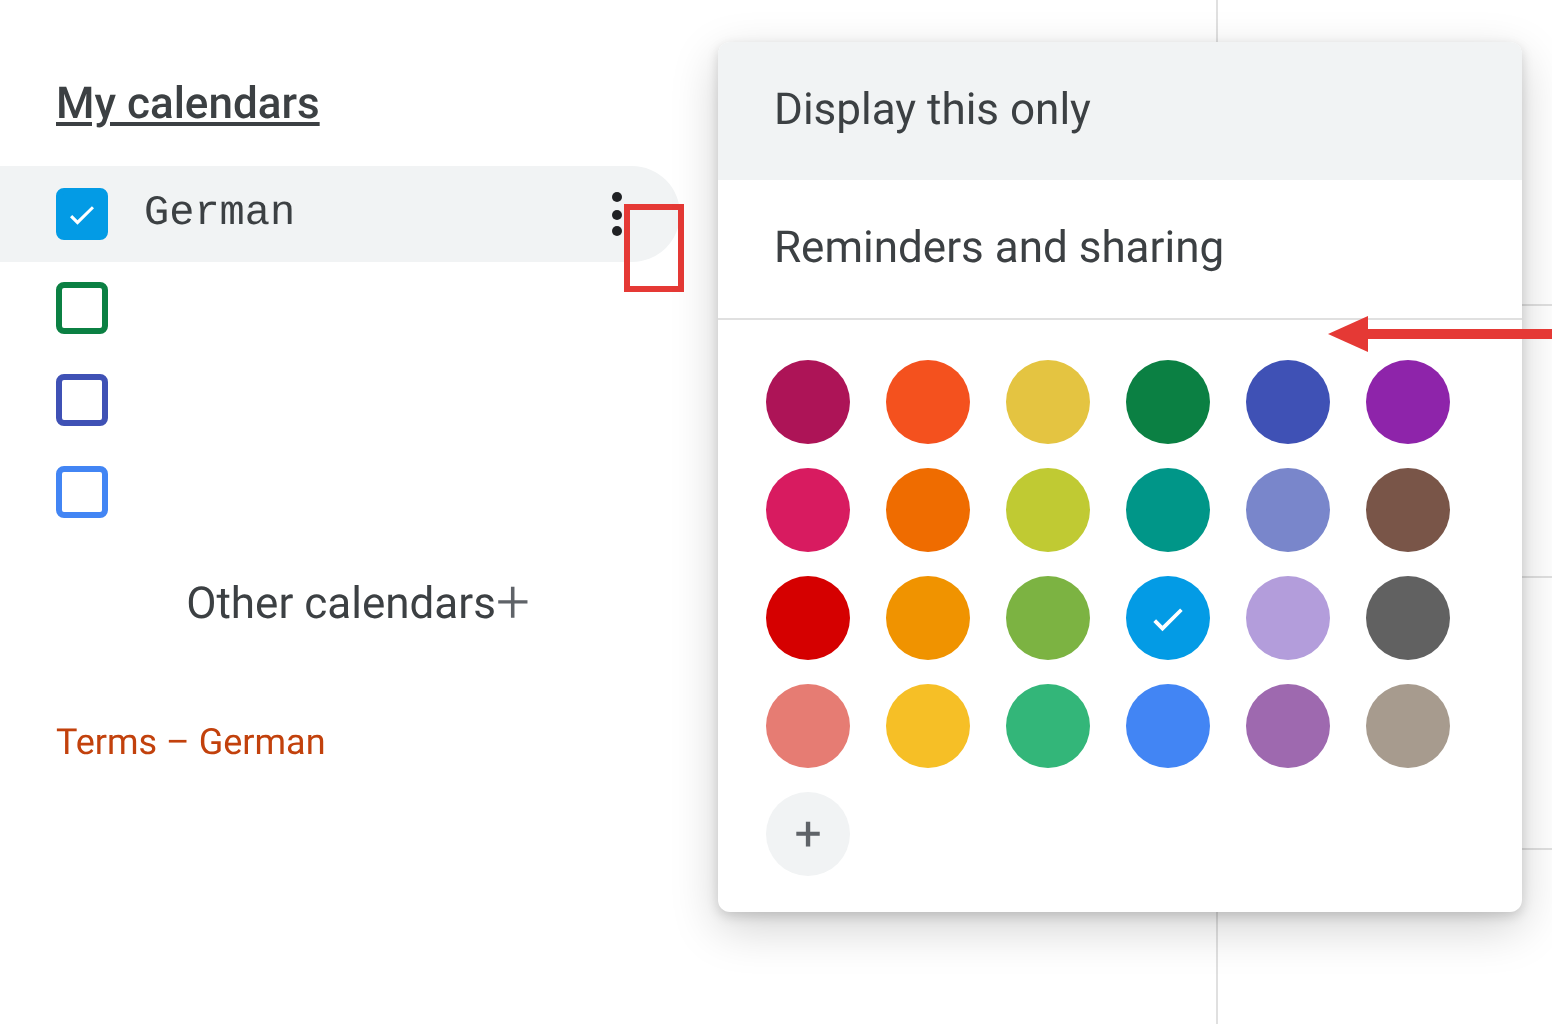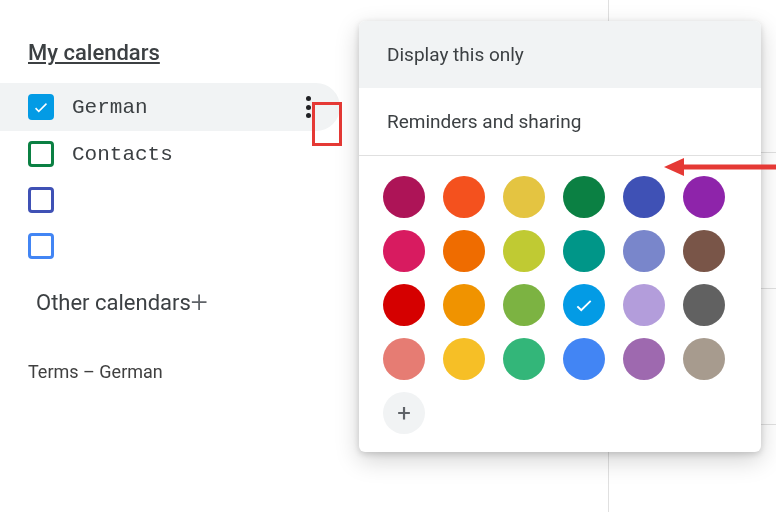--- a/index.html
+++ b/index.html
@@ -25,21 +25,21 @@
     .section-header {
       font-size: 22px;
       font-weight: 500;
       color: #3c4043;
       padding: 0 28px 18px 28px;
       text-decoration: underline;
     }
     .other-header {
       display: flex;
       align-items: center;
-      justify-content: flex-start;
+      justify-content: center;
       padding: 18px 18px 18px 36px;
     }
     .other-header-text {
       font-size: 22px;
       font-weight: 400;
       color: #3c4043;
     }
     .plus-icon {
       font-size: 30px;
       color: #5f6368;
@@ -106,35 +106,35 @@
       width: 30px;
       height: 44px;
       border: 3px solid #e53935;
     }
     .footer-links {
       padding: 26px 28px;
       font-size: 18px;
       color: #5f6368;
     }
     .footer-links span {
-      color: #404040;
+      color: #c2410c;
     }
     .popup {
       position: absolute;
       left: 359px;
       top: 21px;
       width: 402px;
       background: #fff;
       border-radius: 6px;
       box-shadow: 0 2px 6px rgba(0,0,0,0.15), 0 8px 24px rgba(0,0,0,0.18);
       padding-bottom: 18px;
     }
     .popup-item {
       padding: 22px 28px;
-      font-size: 19px;
+      font-size: 22px;
       color: #3c4043;
       cursor: pointer;
     }
     .popup-item.hovered {
       background: #f1f3f4;
       border-radius: 6px 6px 0 0;
     }
     .divider {
       height: 1px;
       background: #e0e0e0;
@@ -218,21 +218,20 @@
       </span>
       <span class="calendar-label">German</span>
       <span class="overflow-btn">
         <span class="dot"></span>
           <span class="dot"></span>
           <span class="dot"></span>
       </span>
     </li>
     <li class="calendar-item">
       <span class="checkbox" style="color:#0b8043"></span>
-      <span class="calendar-label">Contacts</span>
     </li>
     <li class="calendar-item">
       <span class="checkbox" style="color:#3f51b5"></span>
     </li>
     <li class="calendar-item">
       <span class="checkbox" style="color:#4285f4"></span>
     </li>
   </ul>
   <div class="other-header">
     <span class="other-header-text">Other calendars</span>

